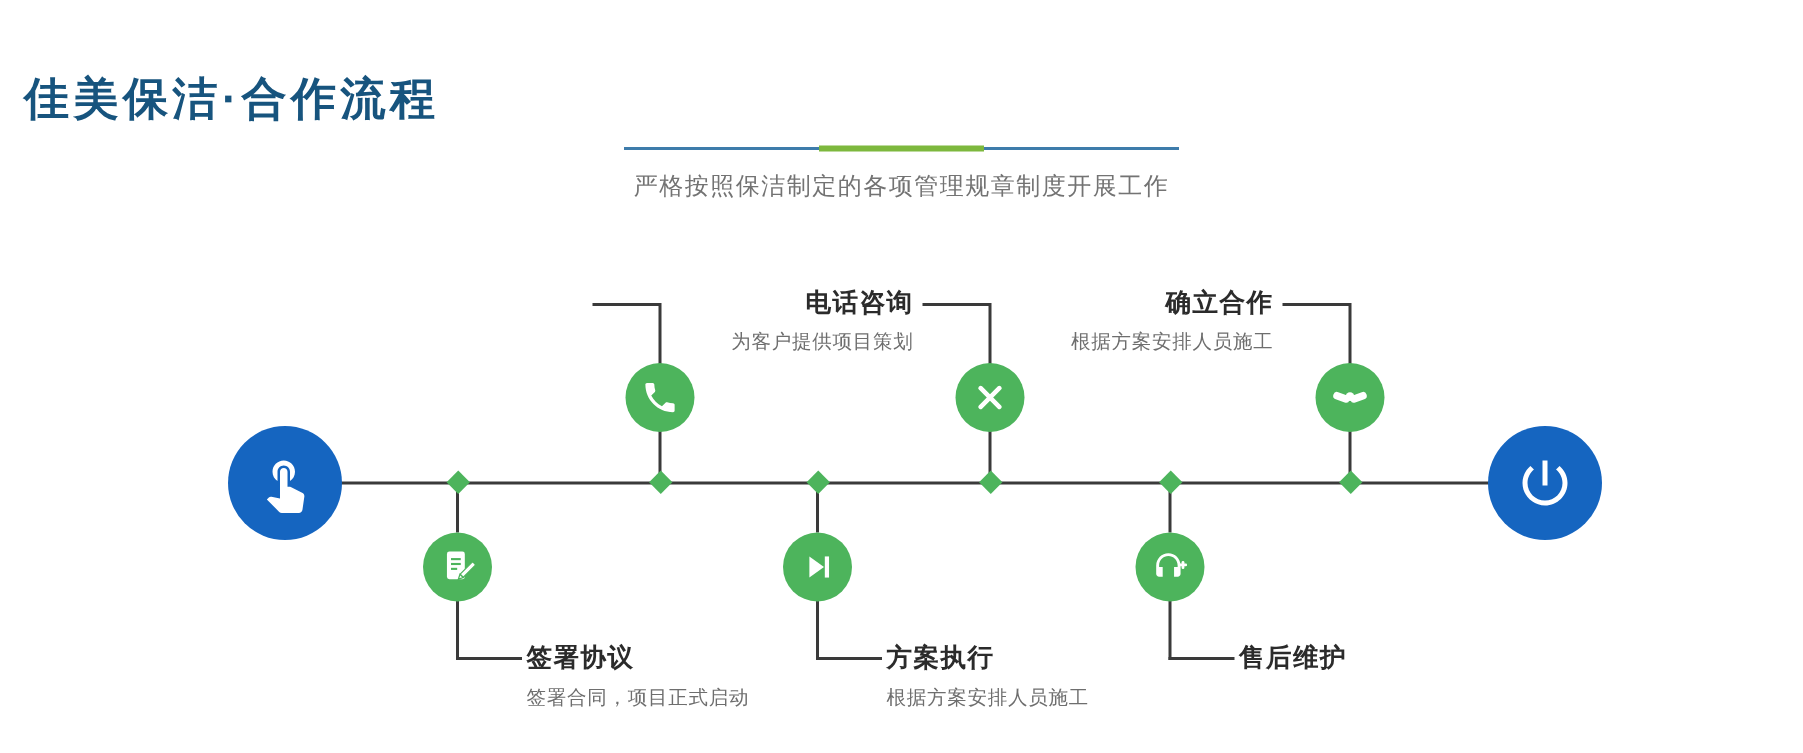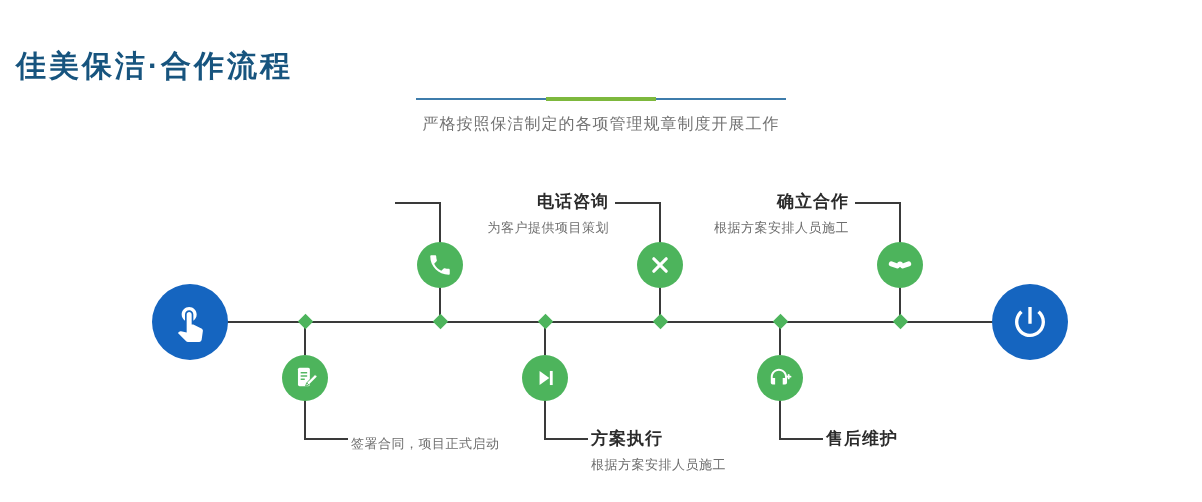--- a/index.html
+++ b/index.html
@@ -111,20 +111,21 @@
       <rect x="8" y="6.5" width="6" height="1.3" fill="#4db45c"></rect>
       <rect x="8" y="9.5" width="6" height="1.3" fill="#4db45c"></rect>
       <rect x="8" y="12.5" width="3.8" height="1.3" fill="#4db45c"></rect>
       <g transform="rotate(45 17 15)">
         <rect x="15.6" y="7.5" width="2.8" height="11" rx="0.6" fill="#ffffff" stroke="#4db45c" stroke-width="0.8"></rect>
         <path d="M15.6 18.5l1.4 2.8 1.4-2.8z" fill="#ffffff" stroke="#4db45c" stroke-width="0.8"></path>
       </g>
     </svg>
   </div>
   <div class="step-text bottom-text" style="left:351px;top:428px">
+    <div class="t">签署协议</div>
     <div class="d">签署合同，项目正式启动</div>
   </div>
 
   <div class="conn" style="left:544px;top:322px;width:2px;height:33px"></div>
   <div class="conn" style="left:544px;top:400px;width:2px;height:40px"></div>
   <div class="conn" style="left:544px;top:438px;width:44px;height:2px"></div>
   <div class="node" style="left:522px;top:355px">
     <svg width="26" height="26" viewBox="0 0 24 24" fill="#ffffff">
       <path d="M7 5.5v13l9-6.5z"></path>
       <rect x="16.5" y="5.5" width="2.6" height="13"></rect>

